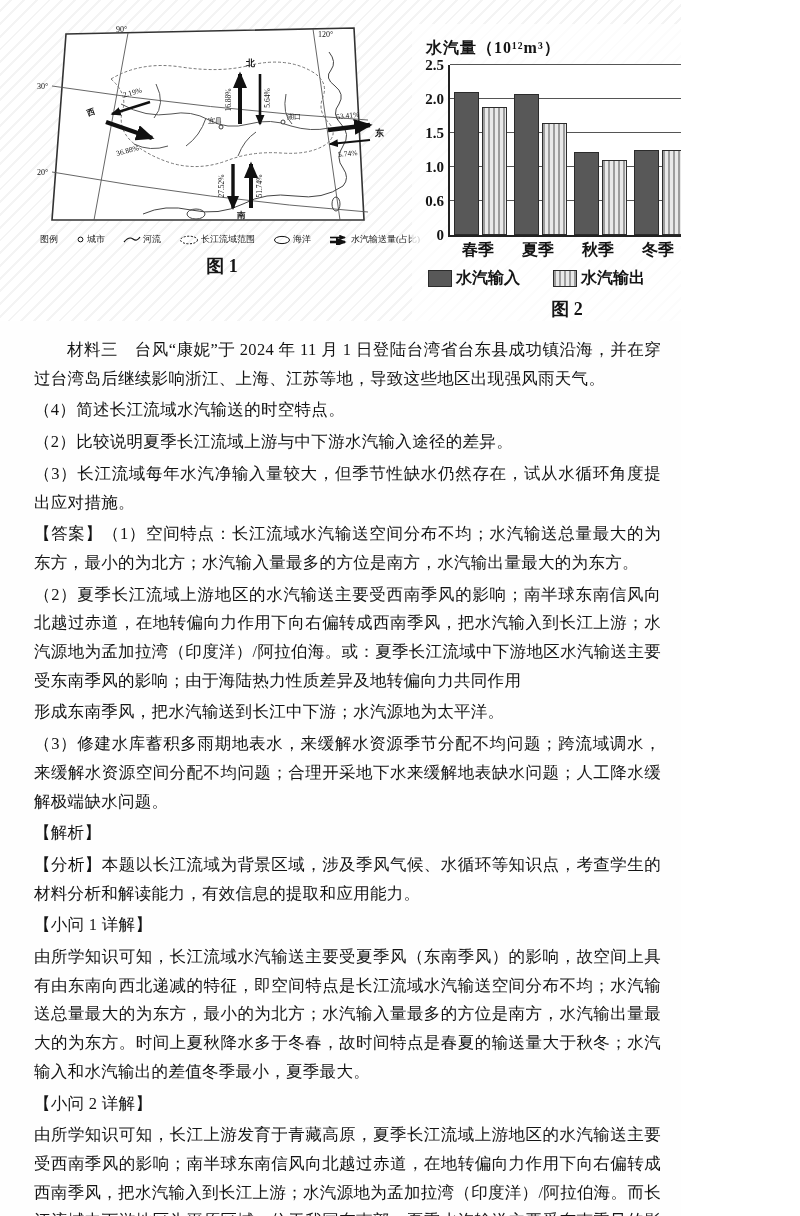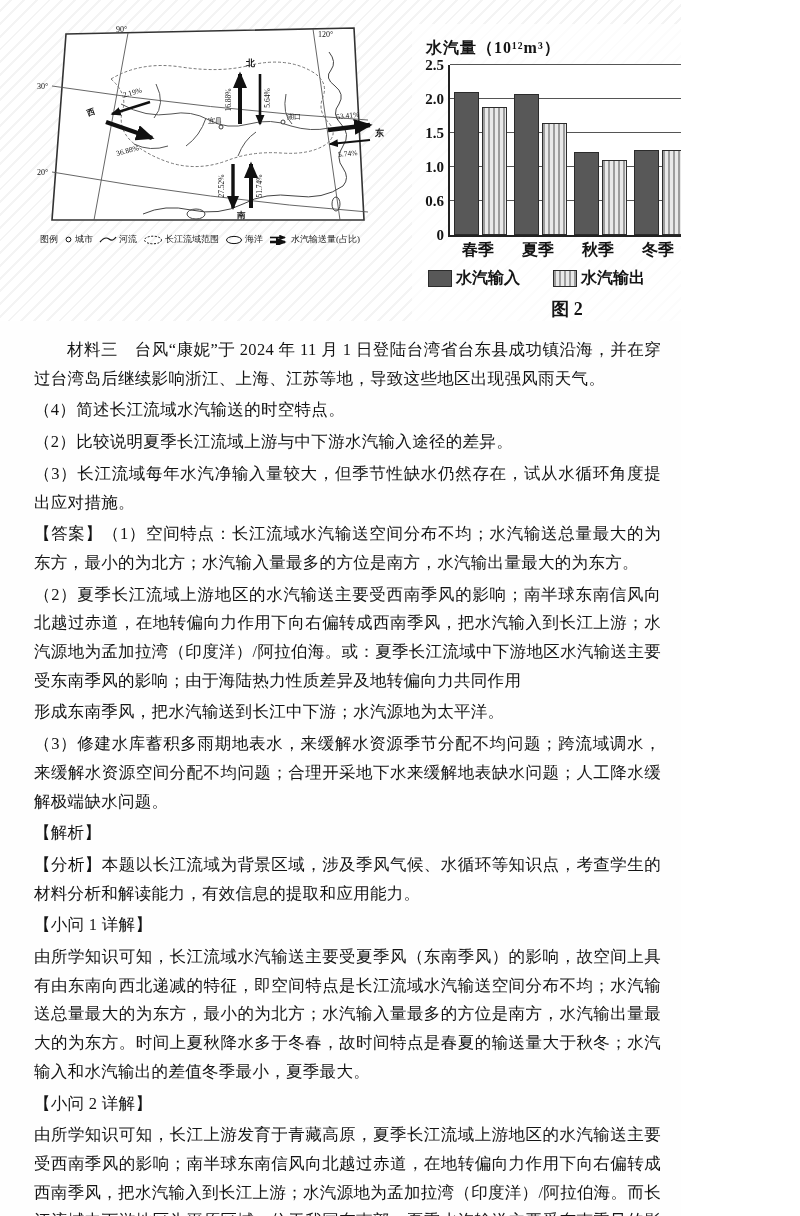--- a/index.html
+++ b/index.html
@@ -10,21 +10,21 @@
   }
   
   .figure-row {
     display:flex; align-items:flex-start; gap:4px;
     padding:24px 12px 0 36px;
     background:repeating-linear-gradient(135deg,#ffffff 0 7px,#f4f4f4 7px 9px);
   }
   .map-figure { width:372px; flex:0 0 auto; }
   .map-svg-wrap { background:transparent; }
   .map-legend {
-    display:flex; align-items:flex-start; gap:6px; font-size:9px; white-space:nowrap;
+    display:flex; align-items:flex-start; gap:18px; font-size:9px; white-space:nowrap;
     margin:1px 0 0 4px; color:#222;
   }
   .map-legend .li { display:flex; align-items:center; gap:2px; }
   .fig-caption { text-align:center; font-size:18px; font-weight:bold; margin-top:8px; }
   
   .chart-figure { width:310px; flex:0 0 auto; padding-top:14px; background:rgba(255,255,255,.75); }
   .chart-title { font-size:16px; font-weight:bold; margin:0 0 6px 14px; letter-spacing:1px; }
   .chart-wrap { display:flex; }
   .y-axis { width:36px; position:relative; height:170px; flex:0 0 auto; }
   .y-axis .yt {
@@ -176,20 +176,21 @@
         </span>
         <span class="li">
           <svg width="20" height="11">
             <line x1="1" y1="3.5" x2="16" y2="3.5" stroke="#111" stroke-width="1.6" marker-end="url(#ah)"></line>
             <line x1="1" y1="8" x2="16" y2="8" stroke="#111" stroke-width="2.6" marker-end="url(#ah)"></line>
           </svg>
           <span>水汽输送量(占比)</span>
         </span>
       </div>
 
+      <div class="fig-caption">图 1</div>
     </div>
 
     <div class="chart-figure">
       <div class="chart-title">水汽量（10¹²m³）</div>
       <div class="chart-wrap">
         <div class="y-axis" id="y-axis">
             <span class="yt" style="bottom: 0px;">0</span>
             <span class="yt" style="bottom: 34px;">0.6</span>
             <span class="yt" style="bottom: 68px;">1.0</span>
             <span class="yt" style="bottom: 102px;">1.5</span>

